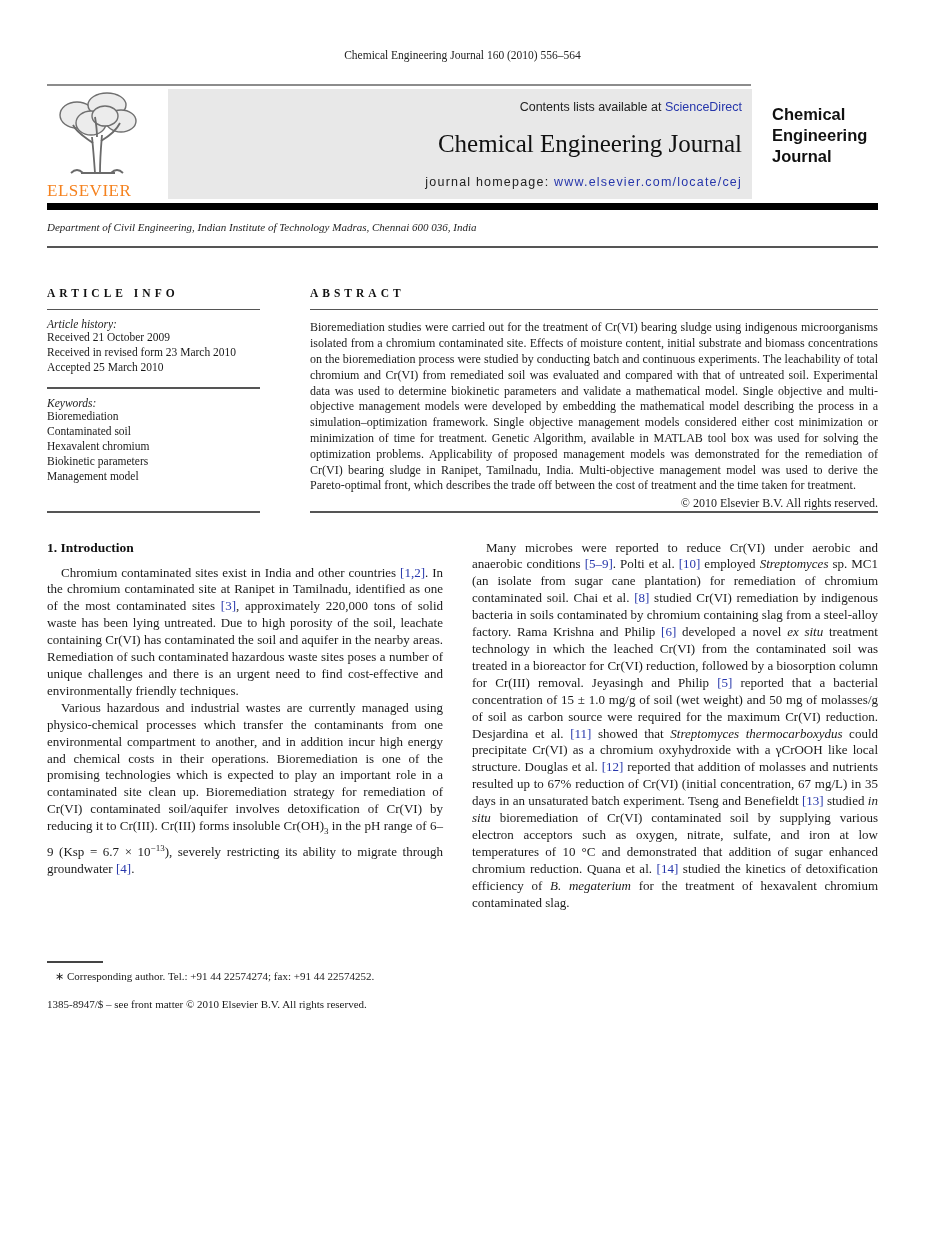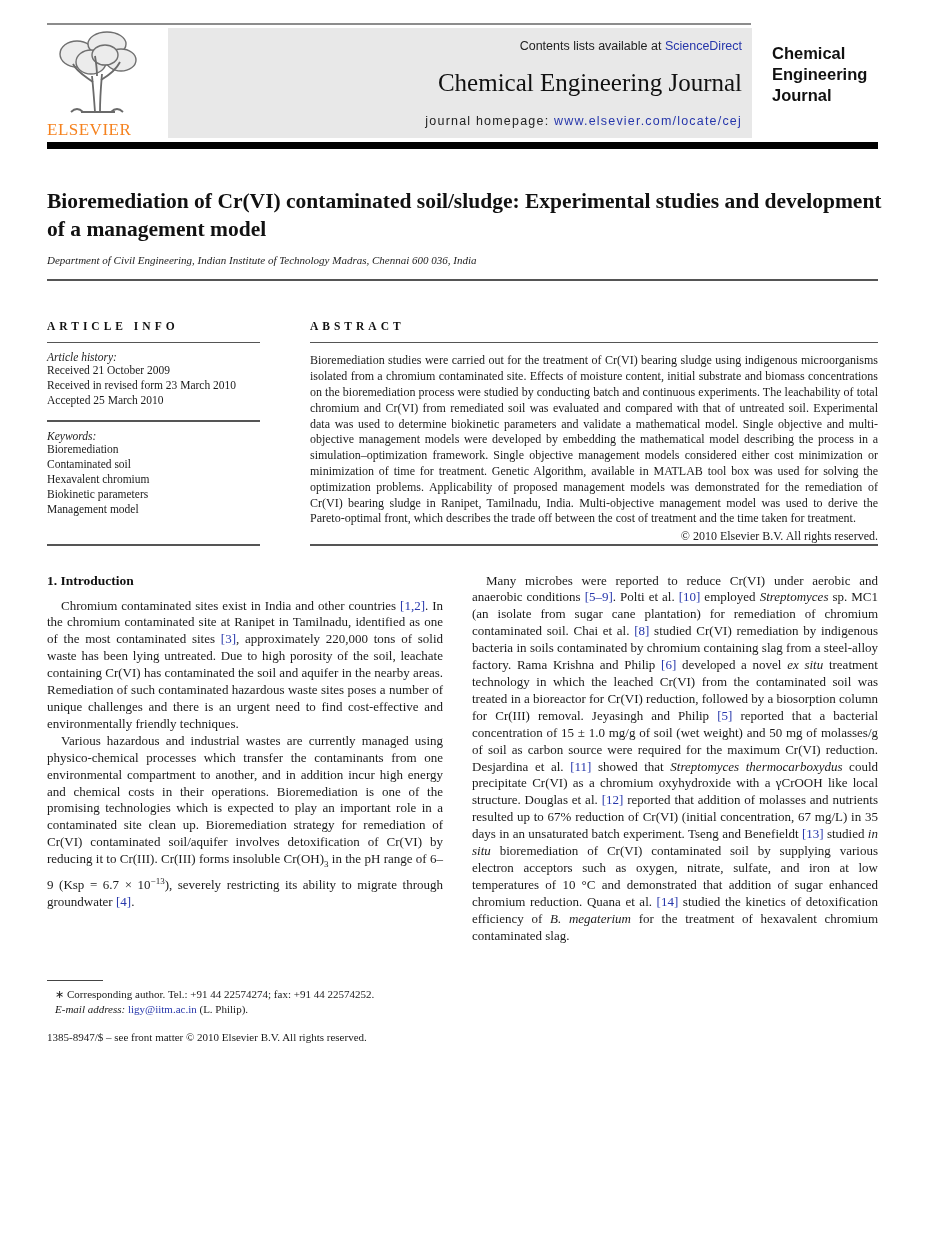--- a/index.html
+++ b/index.html
@@ -98,20 +98,21 @@
   .fn-text { margin-top: 6px; font-size: 11px; line-height: 14.5px; color: #1a1a1a; padding-left: 8px; }
   .issn-line { margin-top: 14px; font-size: 11px; line-height: 14.5px; color: #1a1a1a; }
   .doi-line  { font-size: 11px; line-height: 14.5px; color: #1a1a1a; }
 </style>
 </head>
 <body>
 
 <div class="page">
   <div class="content">
 
+    <div class="cite-line">Chemical Engineering Journal 160 (2010) 556–564</div>
 
     <div class="head-rule"></div>
 
     <div class="banner-row">
 
       <div class="elsevier-box">
         <span>
           <svg width="100" height="86" viewBox="0 0 100 86">
             <g fill="#ececec" stroke="#6f6f6f" stroke-width="1.4">
               <ellipse cx="30" cy="26" rx="17" ry="13"></ellipse>
@@ -147,21 +148,20 @@
 
       <div class="cover-logo">
         <div>Chemical</div>
         <div>Engineering</div>
         <div>Journal</div>
       </div>
     </div>
 
     <div class="black-bar"></div>
 
-    <h1 class="article-title">Bioremediation of Cr(VI) contaminated soil/sludge: Experimental studies and development of a management model</h1>
     <div class="affiliation">Department of Civil Engineering, Indian Institute of Technology Madras, Chennai 600 036, India</div>
     <div class="wide-rule"></div>
 
     <div class="meta-section">
 
       <div class="info-col">
         <div class="small-heading">ARTICLE INFO</div>
         <div class="rule-1 mt10"></div>
         <div class="info-label mt8">Article history:</div>
         <div class="info-item">Received 21 October 2009</div>
@@ -190,21 +190,20 @@
 
       <div class="col-left">
         <div class="section-heading">1. Introduction</div>
         <p class="para first indent"><span>Chromium contaminated sites exist in India and other countries </span><span class="ref">[1,2]</span><span>. In the chromium contaminated site at Ranipet in Tamilnadu, identified as one of the most contaminated sites </span><span class="ref">[3]</span><span>, approximately 220,000 tons of solid waste has been lying untreated. Due to high porosity of the soil, leachate containing Cr(VI) has contaminated the soil and aquifer in the nearby areas. Remediation of such contaminated hazardous waste sites poses a number of unique challenges and there is an urgent need to find cost-effective and environmentally friendly techniques.</span></p>
         <p class="para indent"><span>Various hazardous and industrial wastes are currently managed using physico-chemical processes which transfer the contaminants from one environmental compartment to another, and in addition incur high energy and chemical costs in their operations. Bioremediation is one of the promising technologies which is expected to play an important role in a contaminated site clean up. Bioremediation strategy for remediation of Cr(VI) contaminated soil/aquifer involves detoxification of Cr(VI) by reducing it to Cr(III). Cr(III) forms insoluble Cr(OH)</span><sub>3</sub><span> in the pH range of 6–9 (Ksp = 6.7 × 10</span><sup>−13</sup><span>), severely restricting its ability to migrate through groundwater </span><span class="ref">[4]</span><span>.</span></p>
 
         <div class="footnote-block">
           <div class="fn-rule"></div>
           <div class="fn-text">
             <div>∗ Corresponding author. Tel.: +91 44 22574274; fax: +91 44 22574252.</div>
-            <div><i>E-mail address: </i><span class="link">ligy@iitm.ac.in</span><span> (L. Philip).</span></div>
           </div>
           <div class="issn-line">1385-8947/$ – see front matter © 2010 Elsevier B.V. All rights reserved.</div>
         </div>
       </div>
 
       <div class="col-right">
         <p class="para indent"><span>Many microbes were reported to reduce Cr(VI) under aerobic and anaerobic conditions </span><span class="ref">[5–9]</span><span>. Polti et al. </span><span class="ref">[10]</span><span> employed </span><i>Streptomyces</i><span> sp. MC1 (an isolate from sugar cane plantation) for remediation of chromium contaminated soil. Chai et al. </span><span class="ref">[8]</span><span> studied Cr(VI) remediation by indigenous bacteria in soils contaminated by chromium containing slag from a steel-alloy factory. Rama Krishna and Philip </span><span class="ref">[6]</span><span> developed a novel </span><i>ex situ</i><span> treatment technology in which the leached Cr(VI) from the contaminated soil was treated in a bioreactor for Cr(VI) reduction, followed by a biosorption column for Cr(III) removal. Jeyasingh and Philip </span><span class="ref">[5]</span><span> reported that a bacterial concentration of 15 ± 1.0 mg/g of soil (wet weight) and 50 mg of molasses/g of soil as carbon source were required for the maximum Cr(VI) reduction. Desjardina et al. </span><span class="ref">[11]</span><span> showed that </span><i>Streptomyces thermocarboxydus</i><span> could precipitate Cr(VI) as a chromium oxyhydroxide with a γCrOOH like local structure. Douglas et al. </span><span class="ref">[12]</span><span> reported that addition of molasses and nutrients resulted up to 67% reduction of Cr(VI) (initial concentration, 67 mg/L) in 35 days in an unsaturated batch experiment. Tseng and Benefieldt </span><span class="ref">[13]</span><span> studied </span><i>in situ</i><span> bioremediation of Cr(VI) contaminated soil by supplying various electron acceptors such as oxygen, nitrate, sulfate, and iron at low temperatures of 10 °C and demonstrated that addition of sugar enhanced chromium reduction. Quana et al. </span><span class="ref">[14]</span><span> studied the kinetics of detoxification efficiency of </span><i>B. megaterium</i><span> for the treatment of hexavalent chromium contaminated slag.</span></p>
       </div>
     </div>
 

